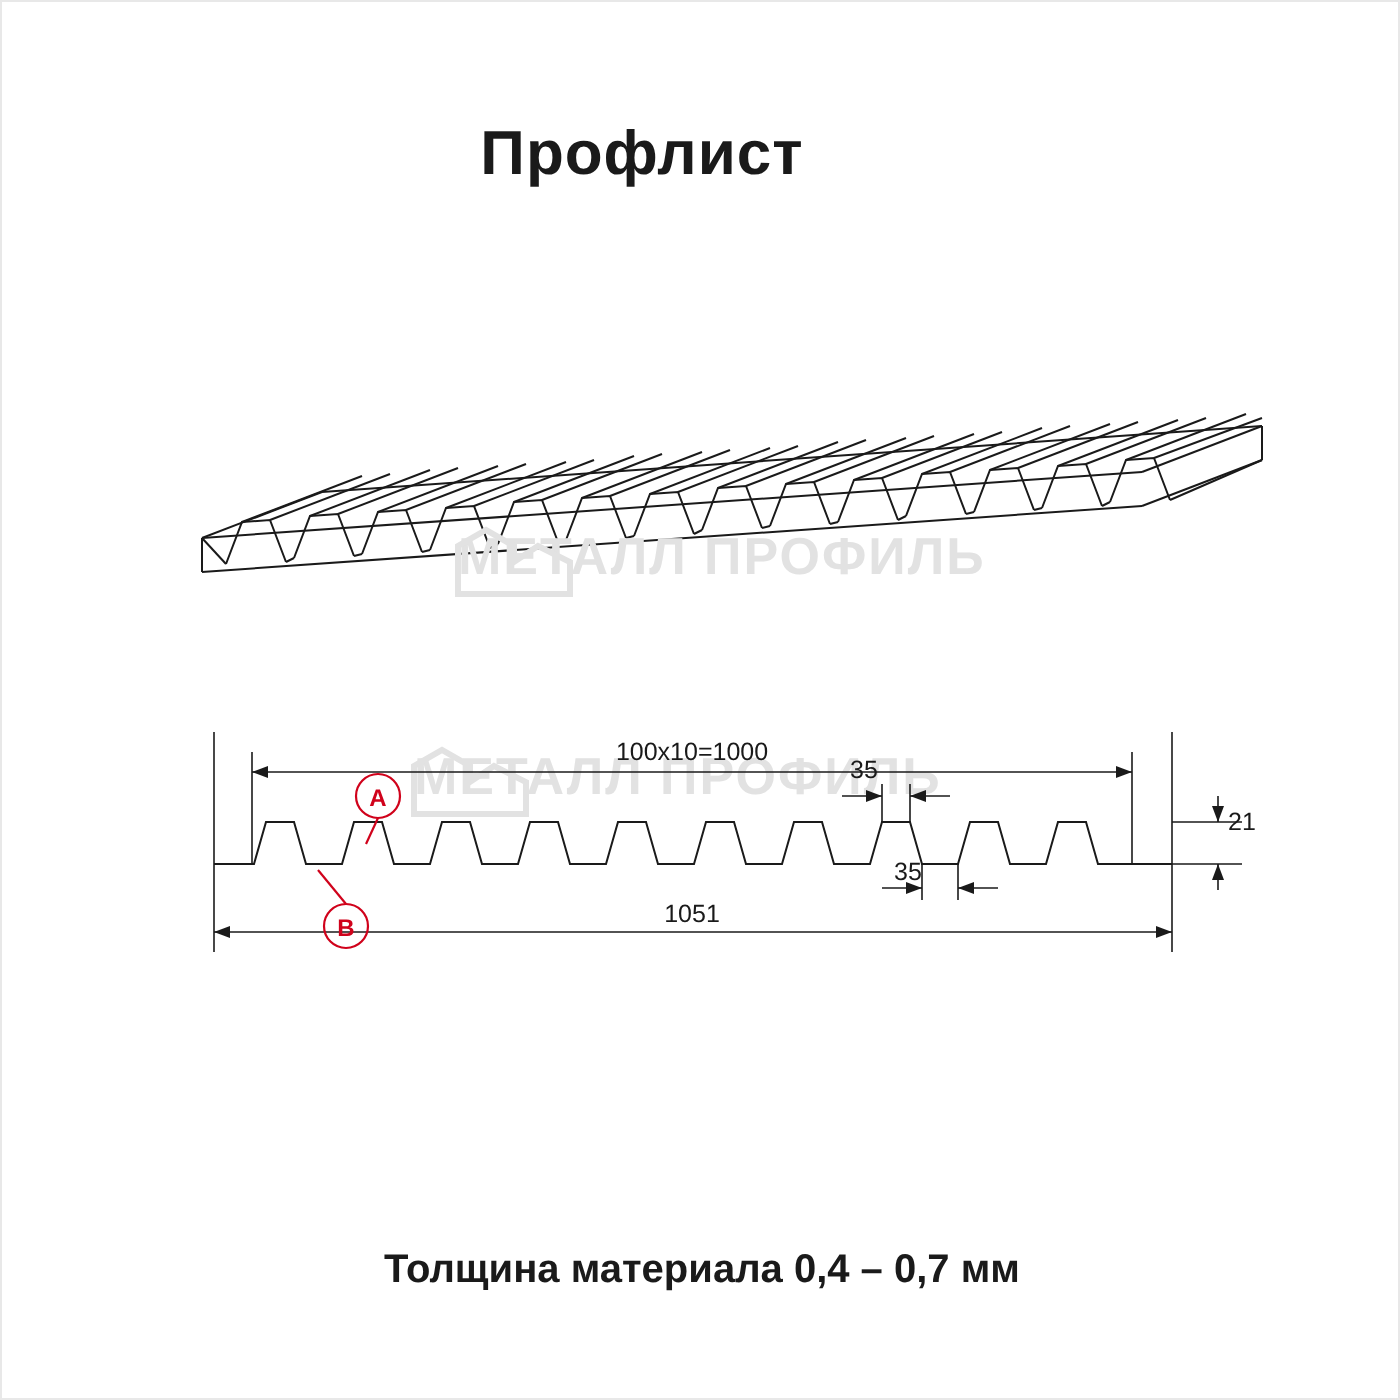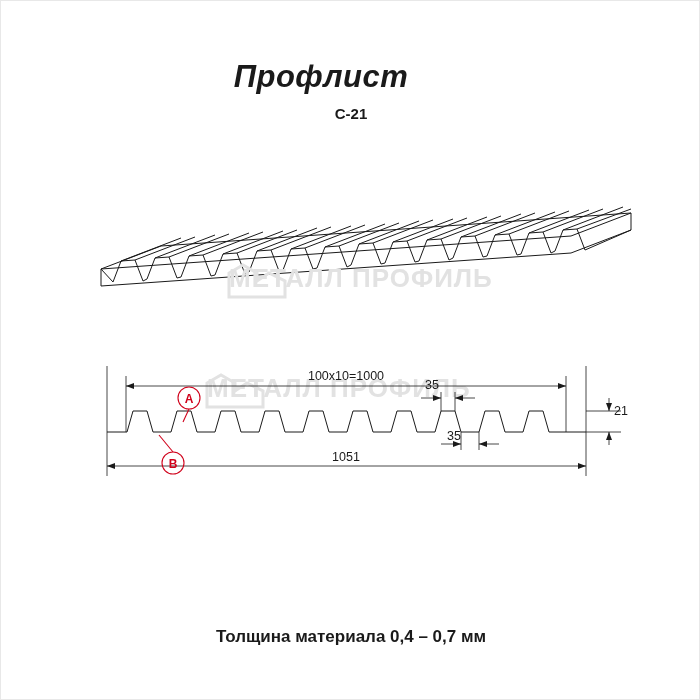--- a/index.html
+++ b/index.html
@@ -24,21 +24,20 @@
   .title {
     position: absolute;
     top: 58px;
     left: 0;
     width: 640px;
     text-align: center;
     font-size: 31px;
     font-weight: bold;
     letter-spacing: 0.5px;
     color: #1a1a1a;
-    font-style: italic;
   }
   .subtitle {
     position: absolute;
     top: 104px;
     left: 0;
     width: 700px;
     text-align: center;
     font-size: 15px;
     font-weight: bold;
     color: #1a1a1a;
@@ -57,21 +56,21 @@
     width: 580px;
     height: 150px;
     text-decoration: underline;
   }
   .footnote {
     position: absolute;
     bottom: 52px;
     left: 0;
     width: 700px;
     text-align: center;
-    font-size: 17px;
+    font-size: 20px;
     font-weight: bold;
     color: #1a1a1a;
   }
   .wm {
     position: absolute;
     pointer-events: none;
     user-select: none;
     font-size: 26px;
     font-weight: bold;
     color: #e2e2e2;
@@ -88,21 +87,20 @@
   .red { stroke: #d0021b; fill: none; stroke-width: 1.1; }
   .redtext { fill: #d0021b; font-size: 12px; font-family: "Liberation Sans", sans-serif; font-weight: bold; }
   .dimtext { fill: #1a1a1a; font-size: 12.5px; font-family: "Liberation Sans", sans-serif; }
 </style>
 </head>
 <body>
 
 <div class="page">
 
   <div class="title">Профлист</div>
-  <div class="subtitle">С-21</div>
 
   <div class="iso-wrap">
     <svg width="580" height="160" viewBox="0 0 580 160">
       <g class="ln thin" stroke-linejoin="miter" stroke-linecap="butt">
 
         <path d="M 100 95 L 570 62"></path>
         <path d="M 40 118 L 510 85"></path>
         <path d="M 40 118 L 100 95"></path>
         <path d="M 510 85 L 570 62"></path>
 

